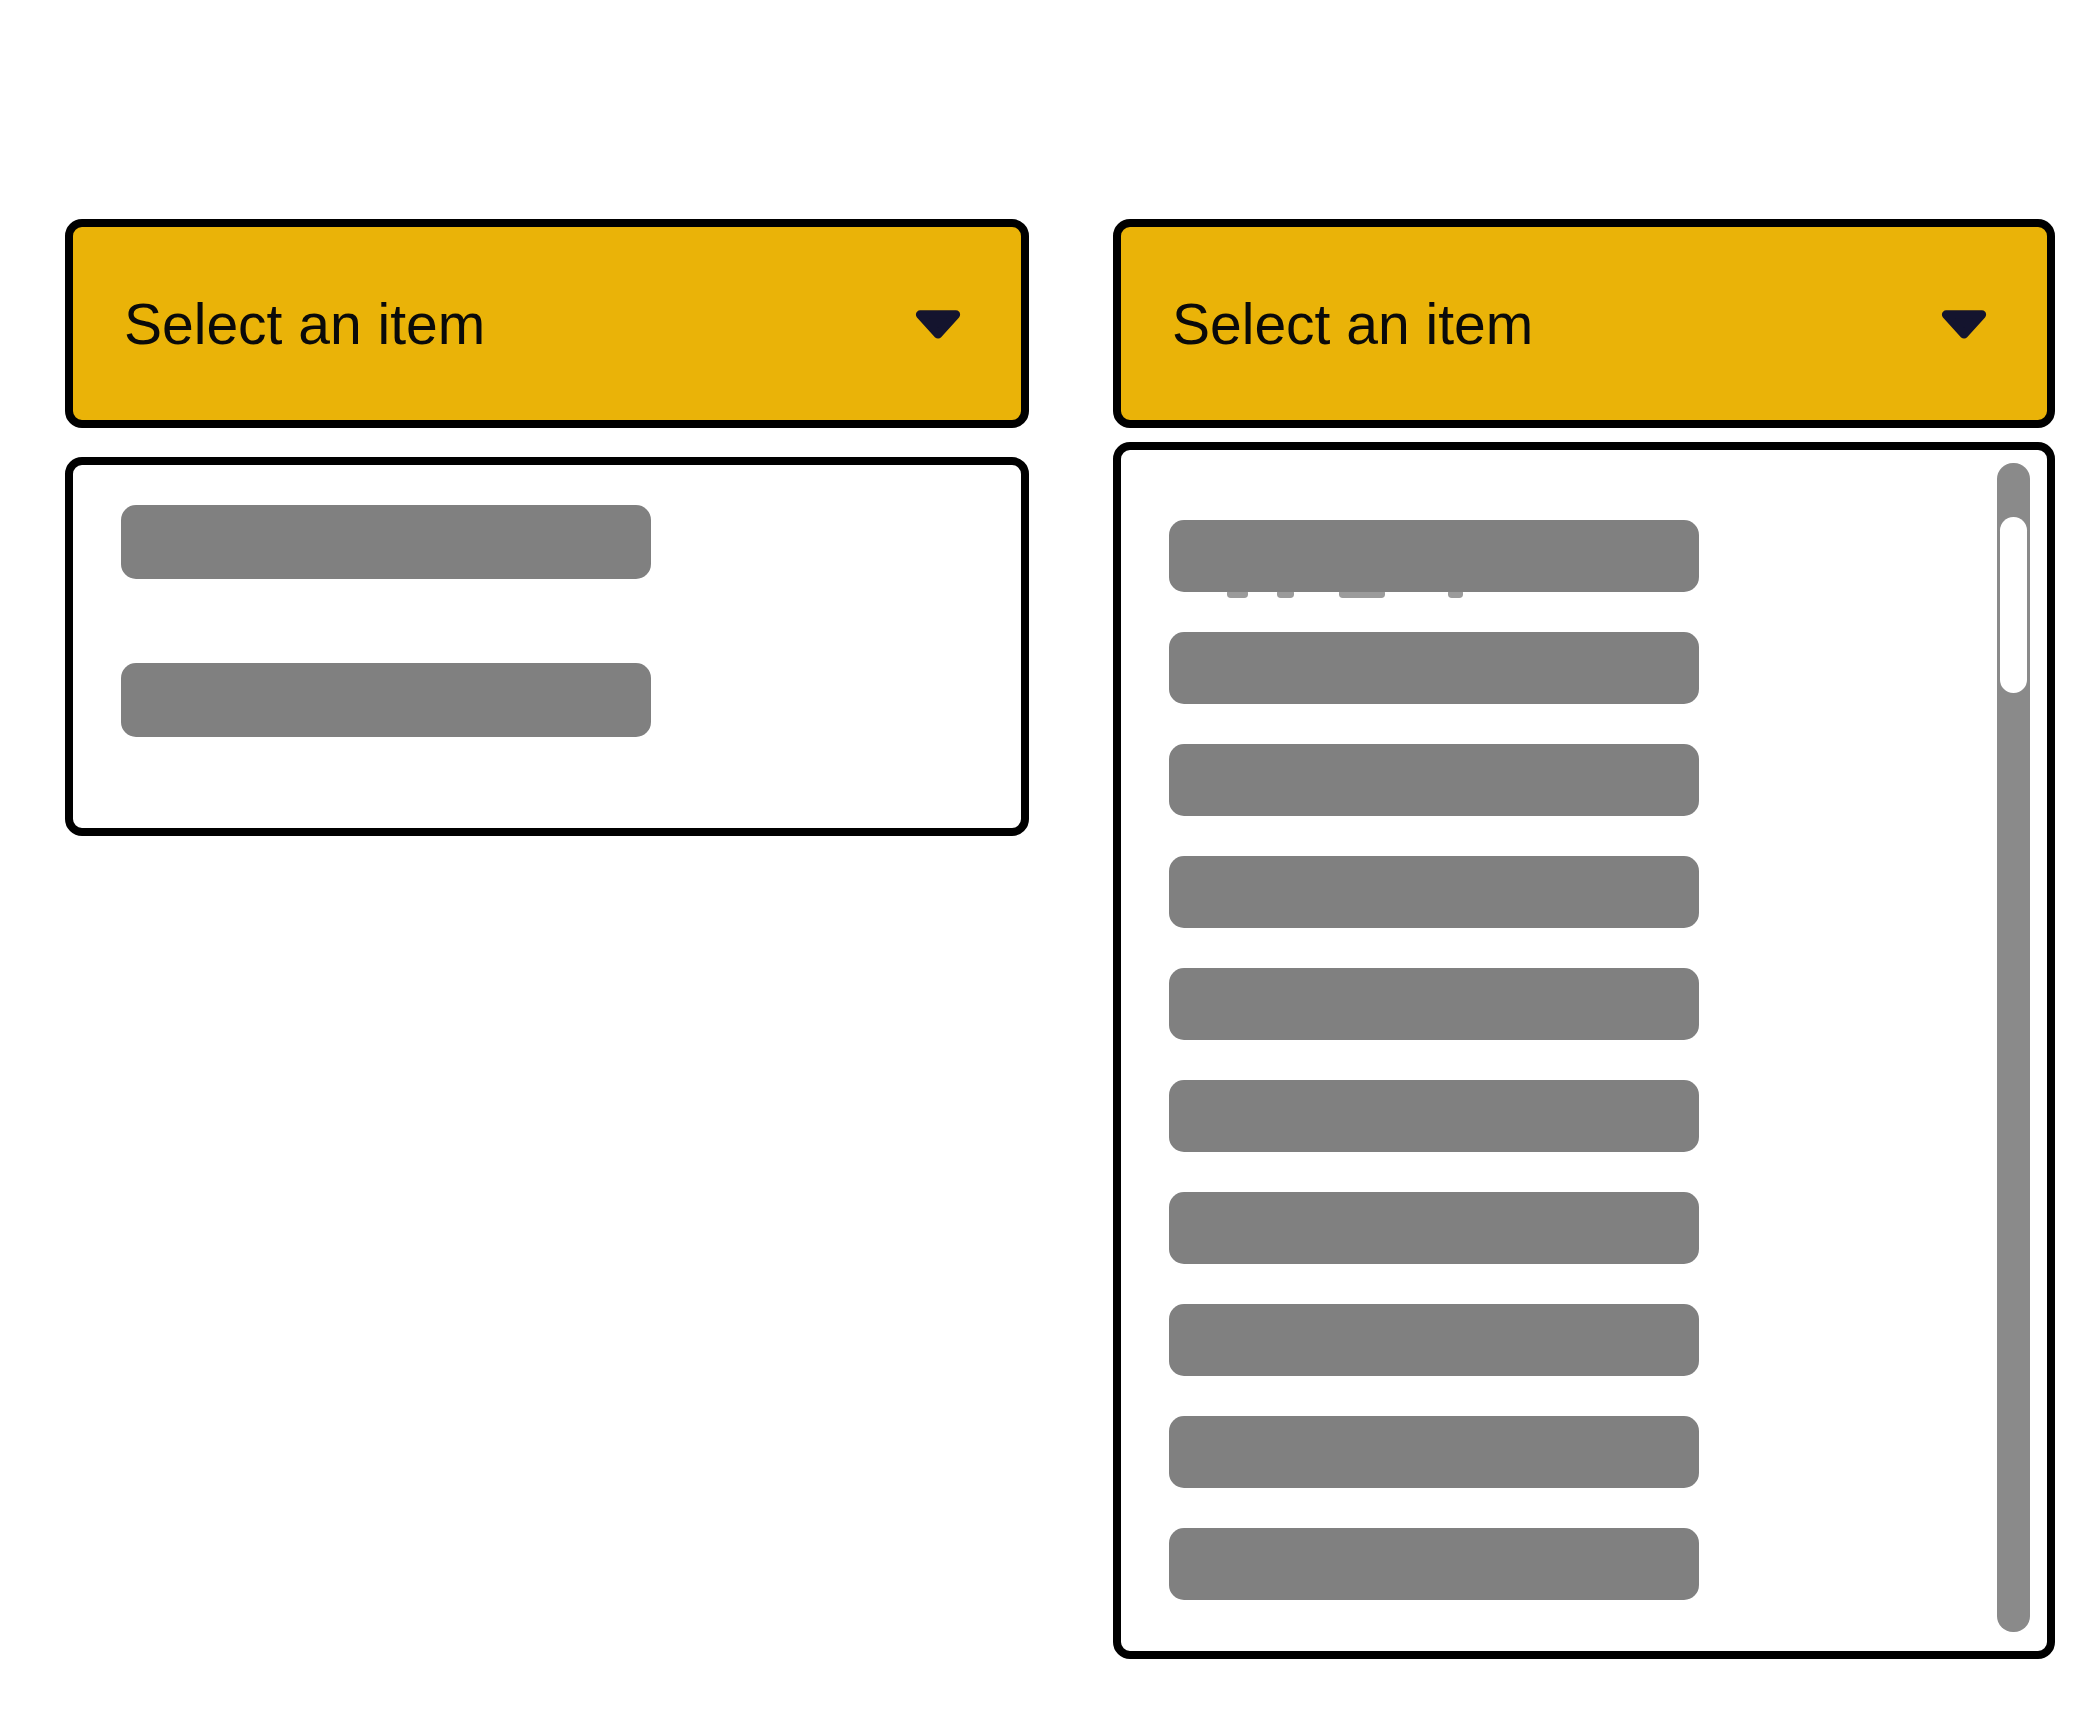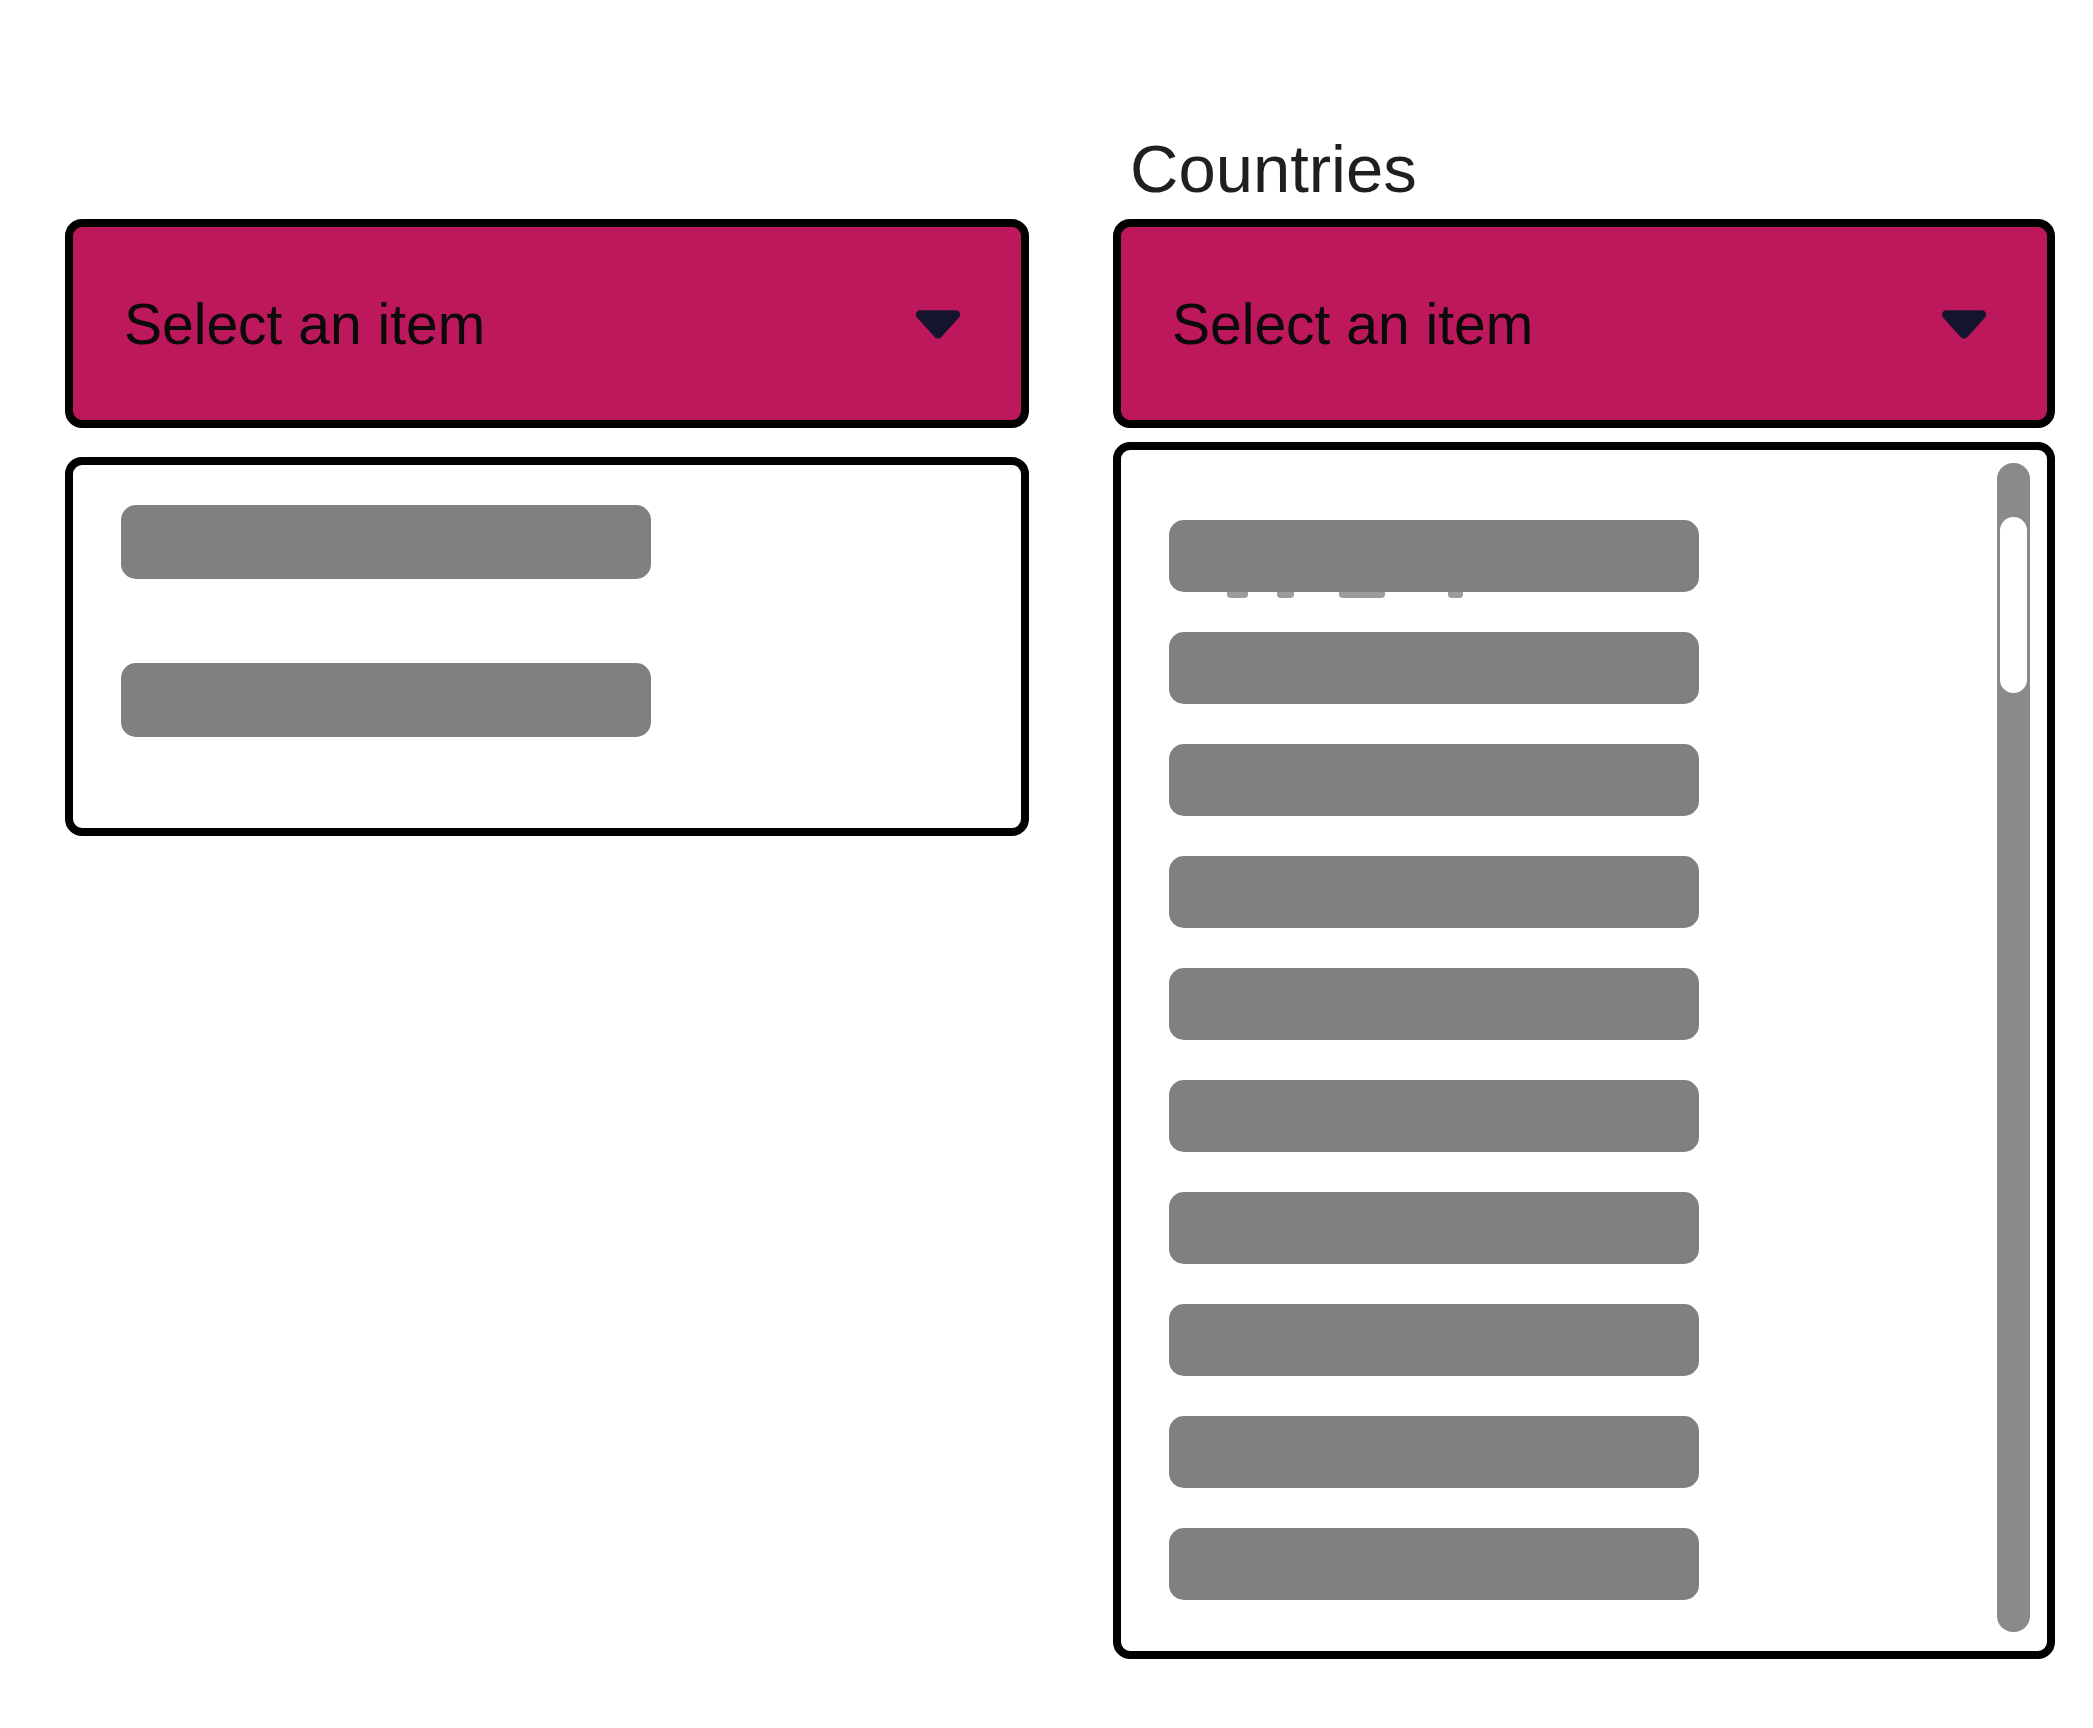--- a/index.html
+++ b/index.html
@@ -27,21 +27,21 @@
   .label-tax { left: 74px; top: 135px; }
   .label-countries { left: 1130px; top: 135px; }
 
   
   .select-box {
     position: absolute;
     box-sizing: border-box;
     height: 209px;
     border: 8.6px solid var(--border, #000000);
     border-radius: 17px;
-    background: #be185d;
+    background: #eab308;
     display: flex;
     align-items: center;
     justify-content: space-between;
     padding: 0 59px 0 51px;
     cursor: pointer;
   }
   .select-tax { left: 65px; top: 219px; width: 964px; }
   .select-countries { left: 1113px; top: 219px; width: 942px; }
   .select-value {
     font-size: 57px;
@@ -129,21 +129,20 @@
     <svg class="caret-icon" width="48" height="32" viewBox="0 0 50 34">
       <path d="M6 7 L44 7 L25 28 Z" fill="#14142e" stroke="#14142e" stroke-width="9" stroke-linejoin="round"></path>
     </svg>
   </div>
 
   <div class="listbox listbox-tax" role="listbox">
       <div class="skel-bar" role="option"></div>
       <div class="skel-bar" role="option"></div>
     </div>
 
-  <div class="field-label label-countries">Countries</div>
 
   <div class="select-box select-countries" role="combobox">
     <span class="select-value">Select an item</span>
     <svg class="caret-icon" width="48" height="32" viewBox="0 0 50 34">
       <path d="M6 7 L44 7 L25 28 Z" fill="#14142e" stroke="#14142e" stroke-width="9" stroke-linejoin="round"></path>
     </svg>
   </div>
 
   <div class="listbox listbox-countries" role="listbox">
     <span class="artifact a1"></span>

